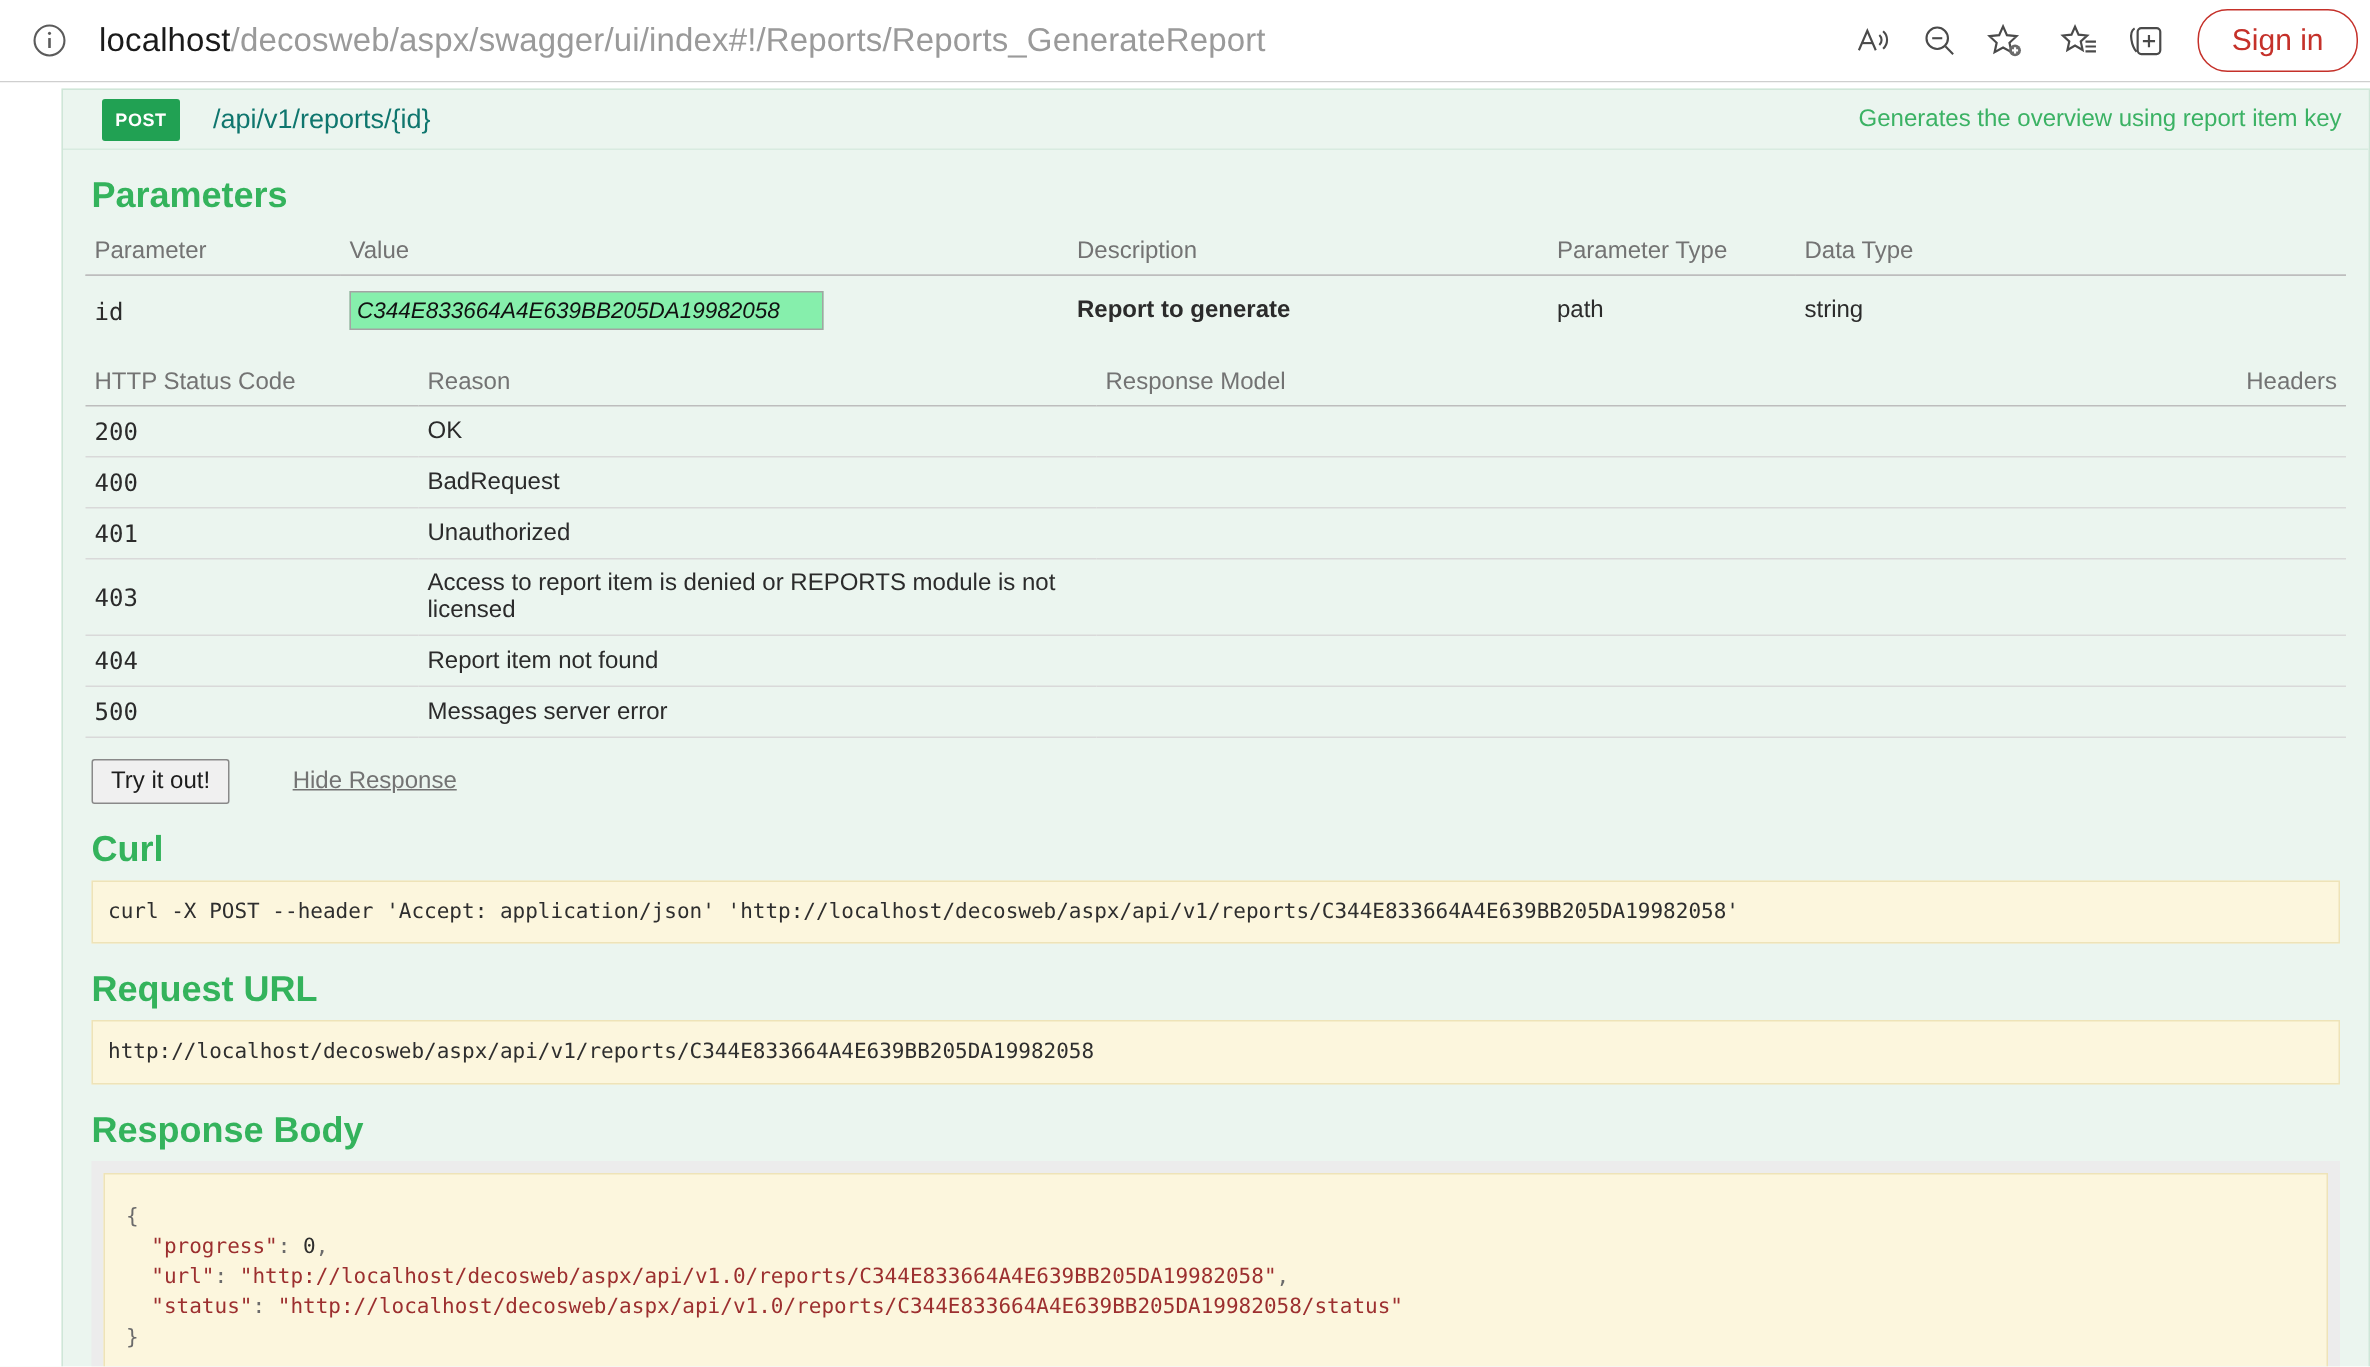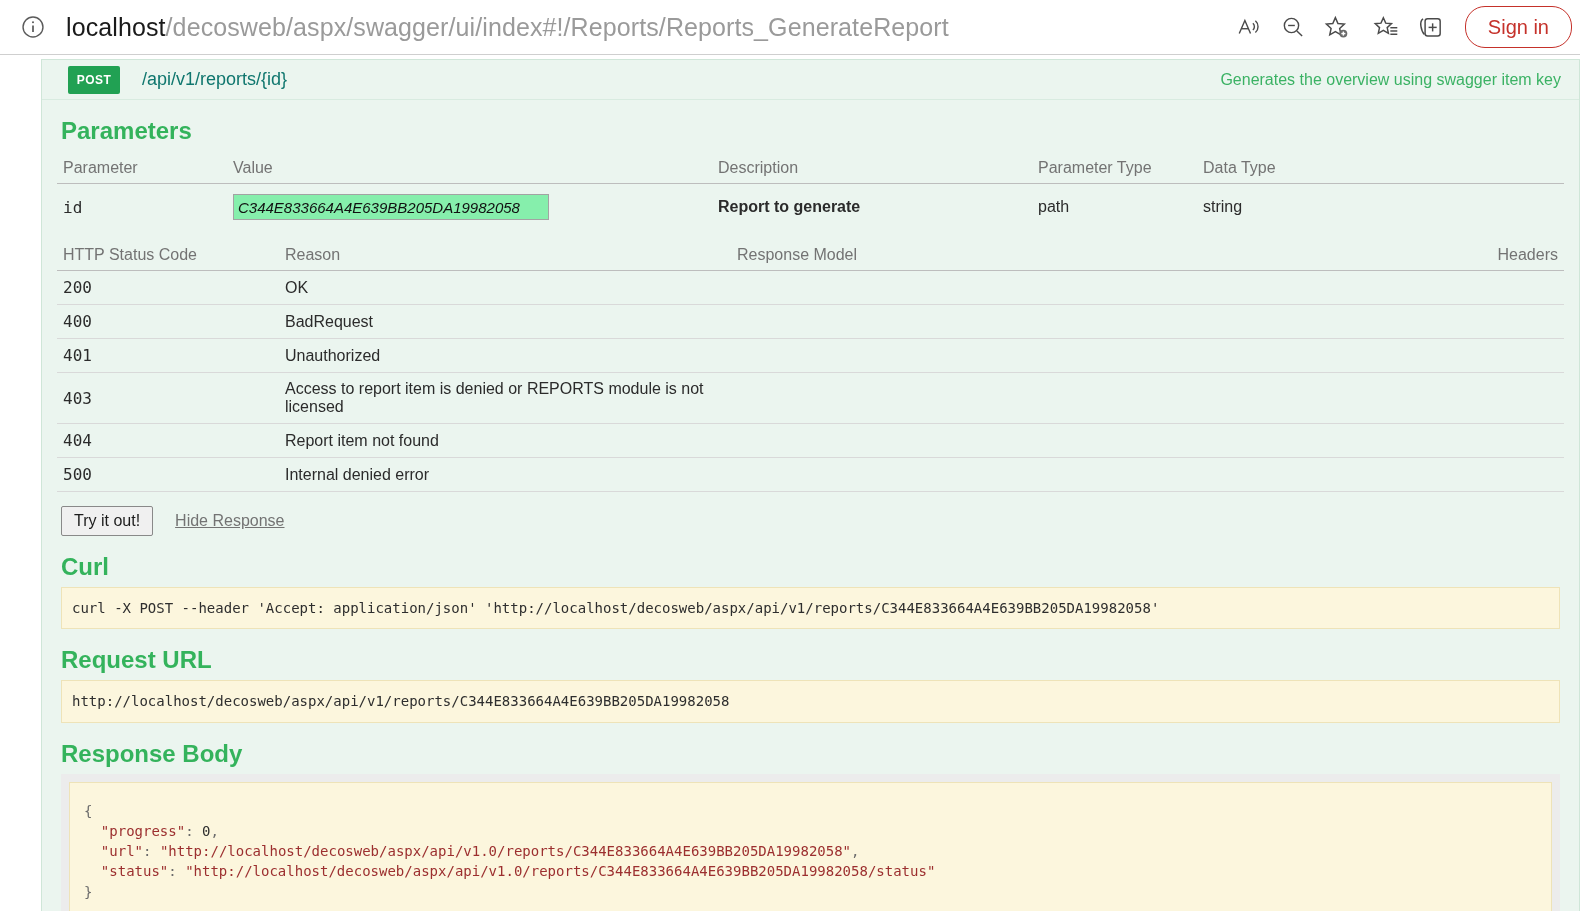--- a/index.html
+++ b/index.html
@@ -38,21 +38,21 @@
     width: 38px;
     height: 38px;
     margin-left: 6px;
     flex: 0 0 auto;
     display: flex;
     align-items: center;
     justify-content: center;
     color: #5b5b5b;
   }
   .url-text {
-    font-size: 25px;
+    font-size: 22px;
     color: #9a9a9a;
     white-space: nowrap;
     overflow: hidden;
     text-overflow: ellipsis;
     padding-left: 14px;
     letter-spacing: 0.1px;
   }
   .url-text .host { color: #1a1a1a; }
 
   .chrome-actions {
@@ -216,20 +216,21 @@
   
   .resp col.c1 { width: 222px; }
   .resp col.c2 { width: 452px; }
   .resp col.c3 { width: auto; }
   .resp col.c4 { width: 120px; }
 
   .actions-row {
     display: flex;
     align-items: center;
     margin: 14px 0 0 4px;
+    gap: 20px;
   }
   .try-btn {
     font-family: "Liberation Sans", sans-serif;
     font-size: 16px;
     color: #1c1c1c;
     background: #f0f0f0;
     border: 1px solid #898989;
     border-radius: 2px;
     padding: 5px 12px;
     cursor: pointer;
@@ -341,21 +342,21 @@
     </div>
   </div>
 </div>
 
 <div class="page">
   <div class="op-block">
 
     <div class="op-head">
       <div class="http-method">POST</div>
       <div class="op-path">/api/v1/reports/{id}</div>
-      <div class="op-summary">Generates the overview using swagger item key</div>
+      <div class="op-summary">Generates the overview using report item key</div>
     </div>
 
     <div class="op-body">
 
       <div class="sec-title">Parameters</div>
       <table class="sw params">
         <colgroup>
             <col class="c1">
             <col class="c2">
             <col class="c3">
@@ -425,21 +426,21 @@
             <td></td>
           </tr>
           <tr>
             <td class="mono">404</td>
             <td>Report item not found</td>
             <td></td>
             <td></td>
           </tr>
           <tr>
             <td class="mono">500</td>
-            <td>Internal denied error</td>
+            <td>Messages server error</td>
             <td></td>
             <td></td>
           </tr>
         </tbody>
       </table>
 
       <div class="actions-row">
         <button class="try-btn">Try it out!</button>
         <a class="hide-resp">Hide Response</a>
       </div>

